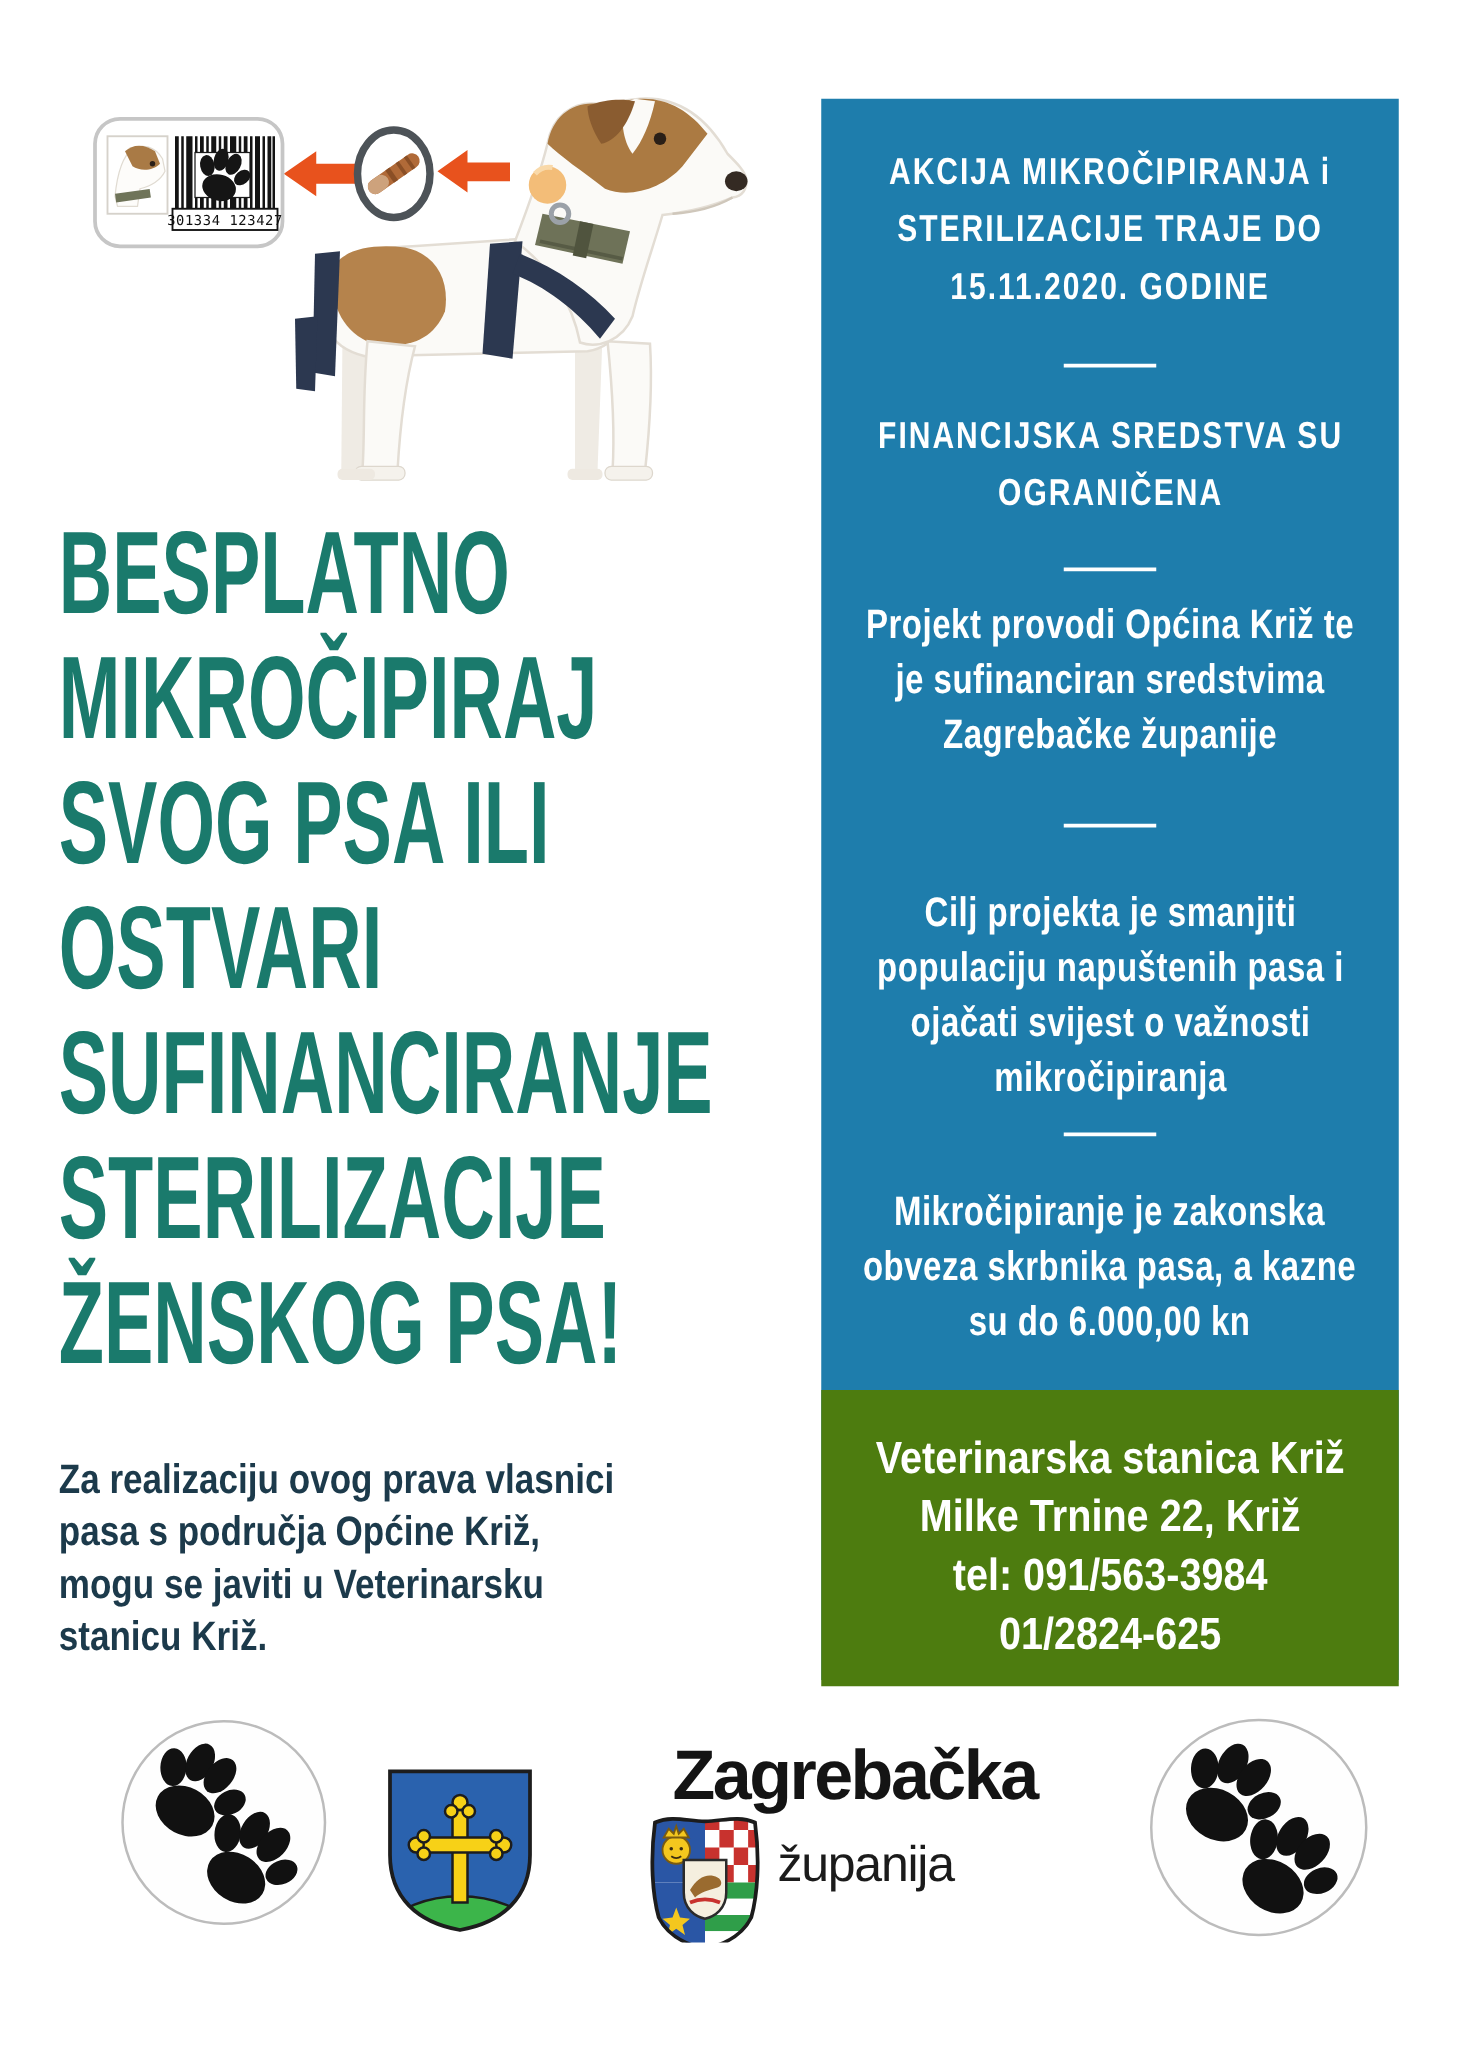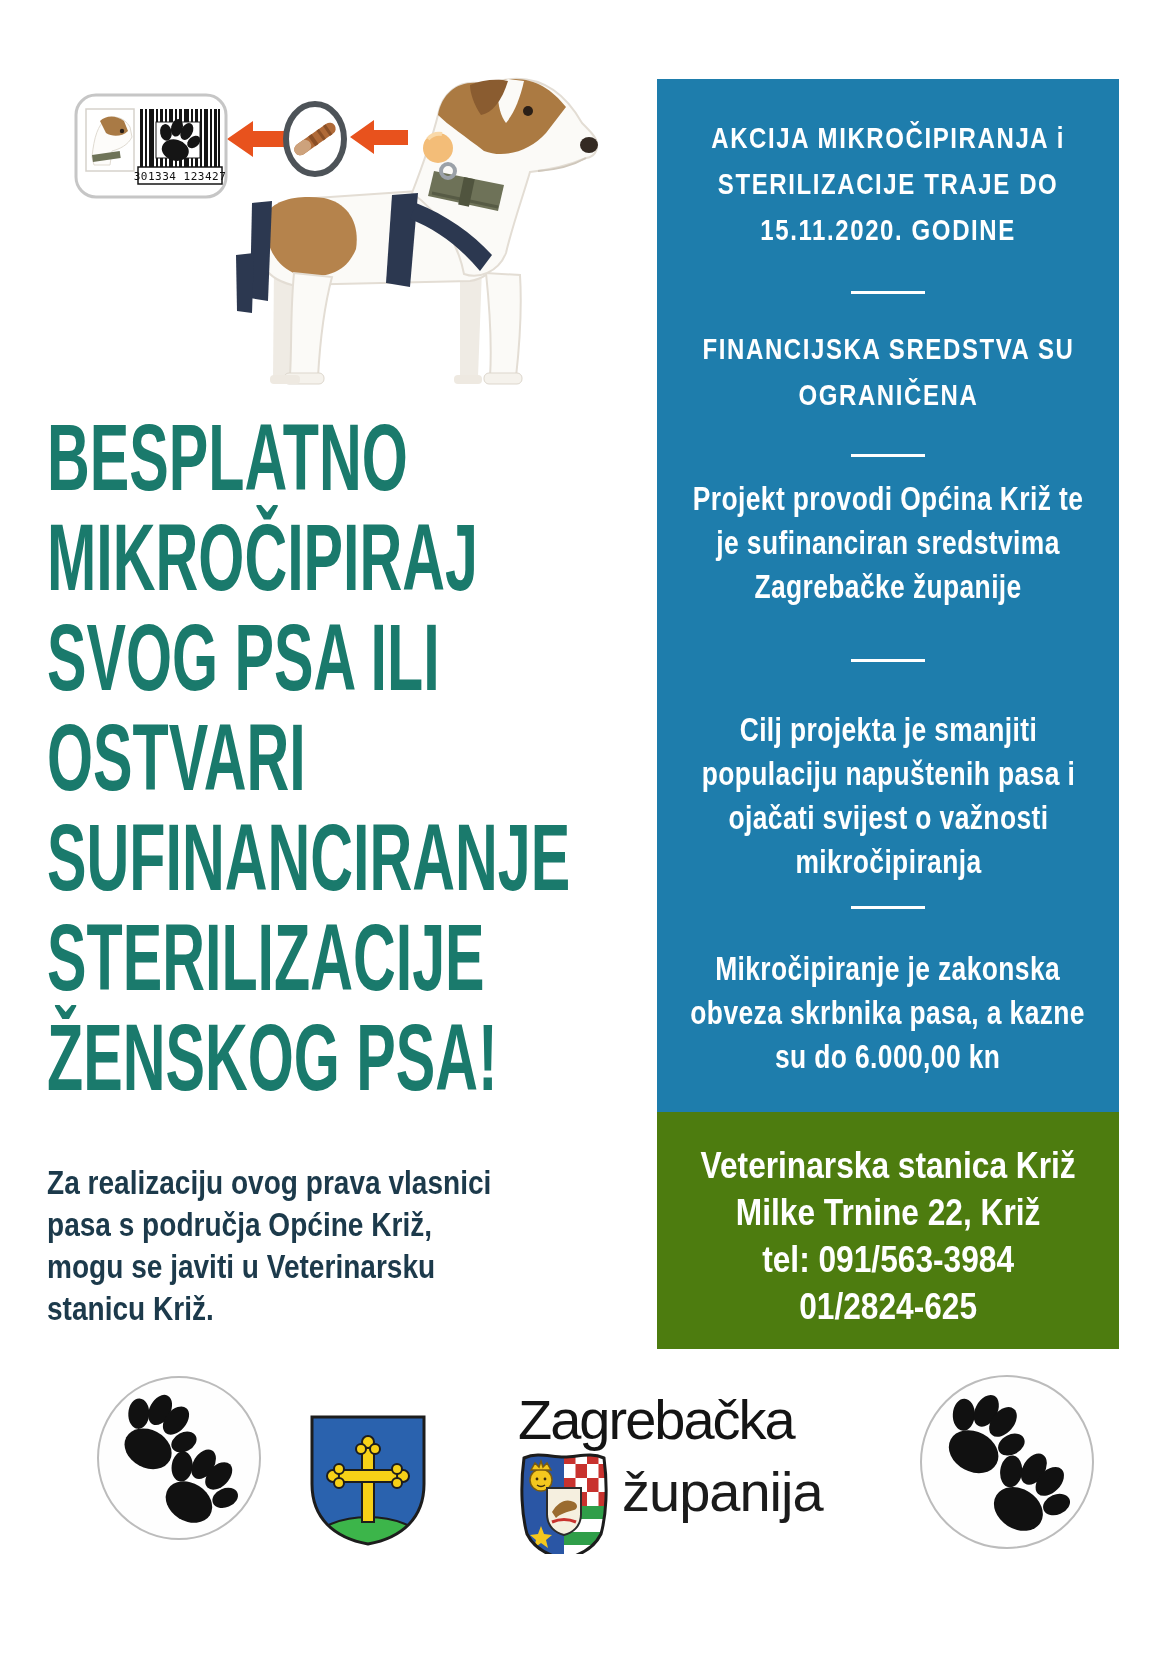--- a/index.html
+++ b/index.html
@@ -49,23 +49,23 @@
   }
   .contact-inner{width:max-content;margin:0 auto;text-align:center;
     transform:scaleX(0.88);transform-origin:center top;
     font-weight:bold;font-size:36px;line-height:47px;}
 
   
   .paw-badge-left{position:absolute;left:95px;top:1374px;}
   .paw-badge-right{position:absolute;left:917px;top:1372px;}
   .kriz-arms{position:absolute;left:306px;top:1412px;}
   .zz-logo{position:absolute;left:518px;top:1390px;width:320px;height:200px;}
-  .zz-line1{font-size:56px;font-weight:normal;color:#141414;letter-spacing:-2px;line-height:60px;}
+  .zz-line1{font-size:56px;font-weight:bold;color:#141414;letter-spacing:-2px;line-height:60px;margin-left:20px;}
   .zz-row{display:flex;align-items:flex-start;}
-  .zz-line2{font-size:56px;font-weight:normal;color:#1b1b1b;letter-spacing:-1px;line-height:56px;margin-left:12px;margin-top:14px;}
+  .zz-line2{font-size:40px;font-weight:normal;color:#1b1b1b;letter-spacing:-1px;line-height:56px;margin-left:12px;margin-top:14px;}
   .defs-holder{position:absolute;width:0;height:0;overflow:hidden;}
 </style>
 </head>
 <body>
 
 <div class="poster">
 
   <svg class="defs-holder" aria-hidden="true">
     <defs>
       <g id="paw-shape">

